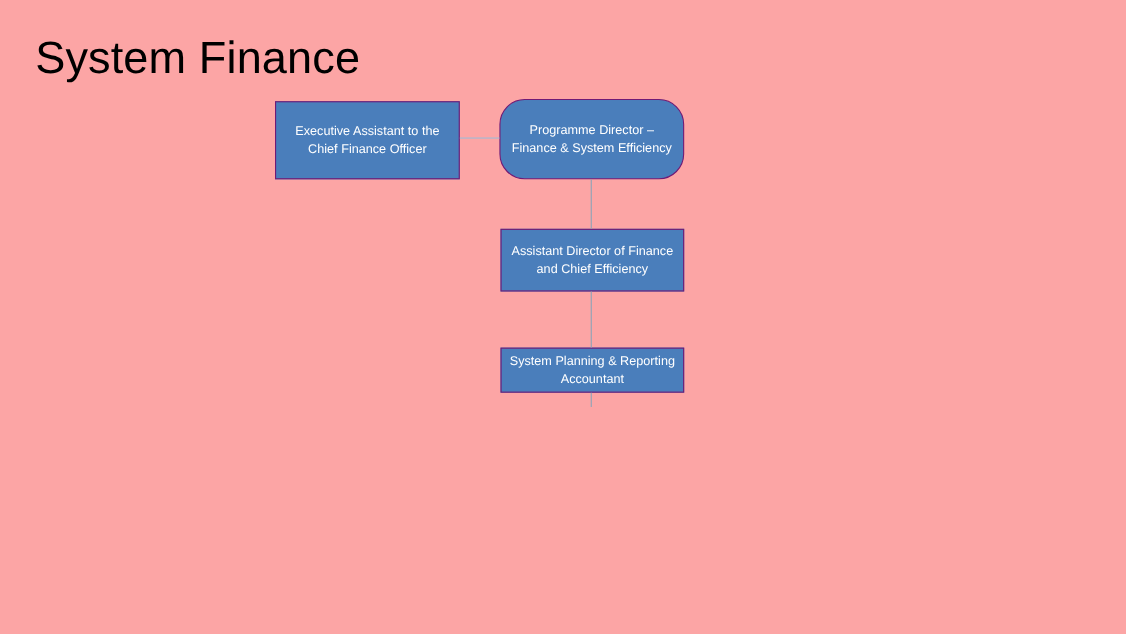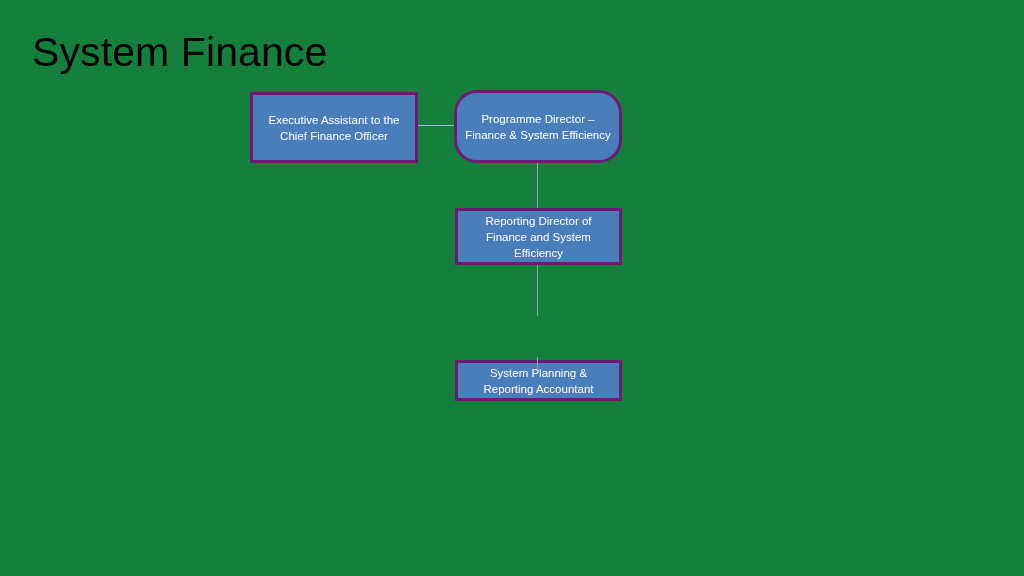--- a/index.html
+++ b/index.html
@@ -14,41 +14,41 @@
     overflow: hidden;
     font-family: "Liberation Sans", sans-serif;
   }
 
   #slide {
     position: absolute;
     left: 0;
     top: 0;
     width: 1024px;
     height: 576px;
-    background: #15803d;
+    background: #fca5a5;
   }
 
   #slide-title {
     position: absolute;
     left: 32px;
     top: 27px;
     font-family: "Liberation Sans", sans-serif;
     font-size: 41px;
     font-weight: 300;
     line-height: 50px;
     color: #000000;
     letter-spacing: 0.1px;
     white-space: nowrap;
   }
 
   .org-node {
     position: absolute;
     box-sizing: border-box;
     background: #4a7ebb;
-    border: 3px solid #701a75;
+    border: 1px solid #701a75;
     display: flex;
     align-items: center;
     justify-content: center;
     text-align: center;
     color: #ffffff;
     font-family: "Liberation Sans", sans-serif;
     font-size: 11.5px;
     line-height: 16px;
     padding: 2px 6px;
   }
@@ -76,21 +76,20 @@
     left: 455px;
     top: 208px;
     width: 167px;
     height: 57px;
   }
   #node-system-planning {
     left: 455px;
     top: 316px;
     width: 167px;
     height: 41px;
-    margin-top: 44px;
   }
 
   
   .connector-h {
     position: absolute;
     background: #9dbcd8;
     height: 1px;
   }
   .connector-v {
     position: absolute;
@@ -128,21 +127,21 @@
 
   <div class="org-node" id="node-exec-assistant">
     <span class="node-label">Executive Assistant to the Chief Finance Officer</span>
   </div>
 
   <div class="org-node" id="node-programme-director">
     <span class="node-label">Programme Director – Finance &amp; System Efficiency</span>
   </div>
 
   <div class="org-node" id="node-assistant-director">
-    <span class="node-label">Reporting Director of Finance and System Efficiency</span>
+    <span class="node-label">Assistant Director of Finance and Chief Efficiency</span>
   </div>
 
   <div class="org-node" id="node-system-planning">
     <span class="node-label">System Planning &amp; Reporting Accountant</span>
   </div>
 
   <div class="connector-h" id="connector-exec-to-director"></div>
 
   <div class="connector-v" id="connector-director-to-assistant"></div>
 

